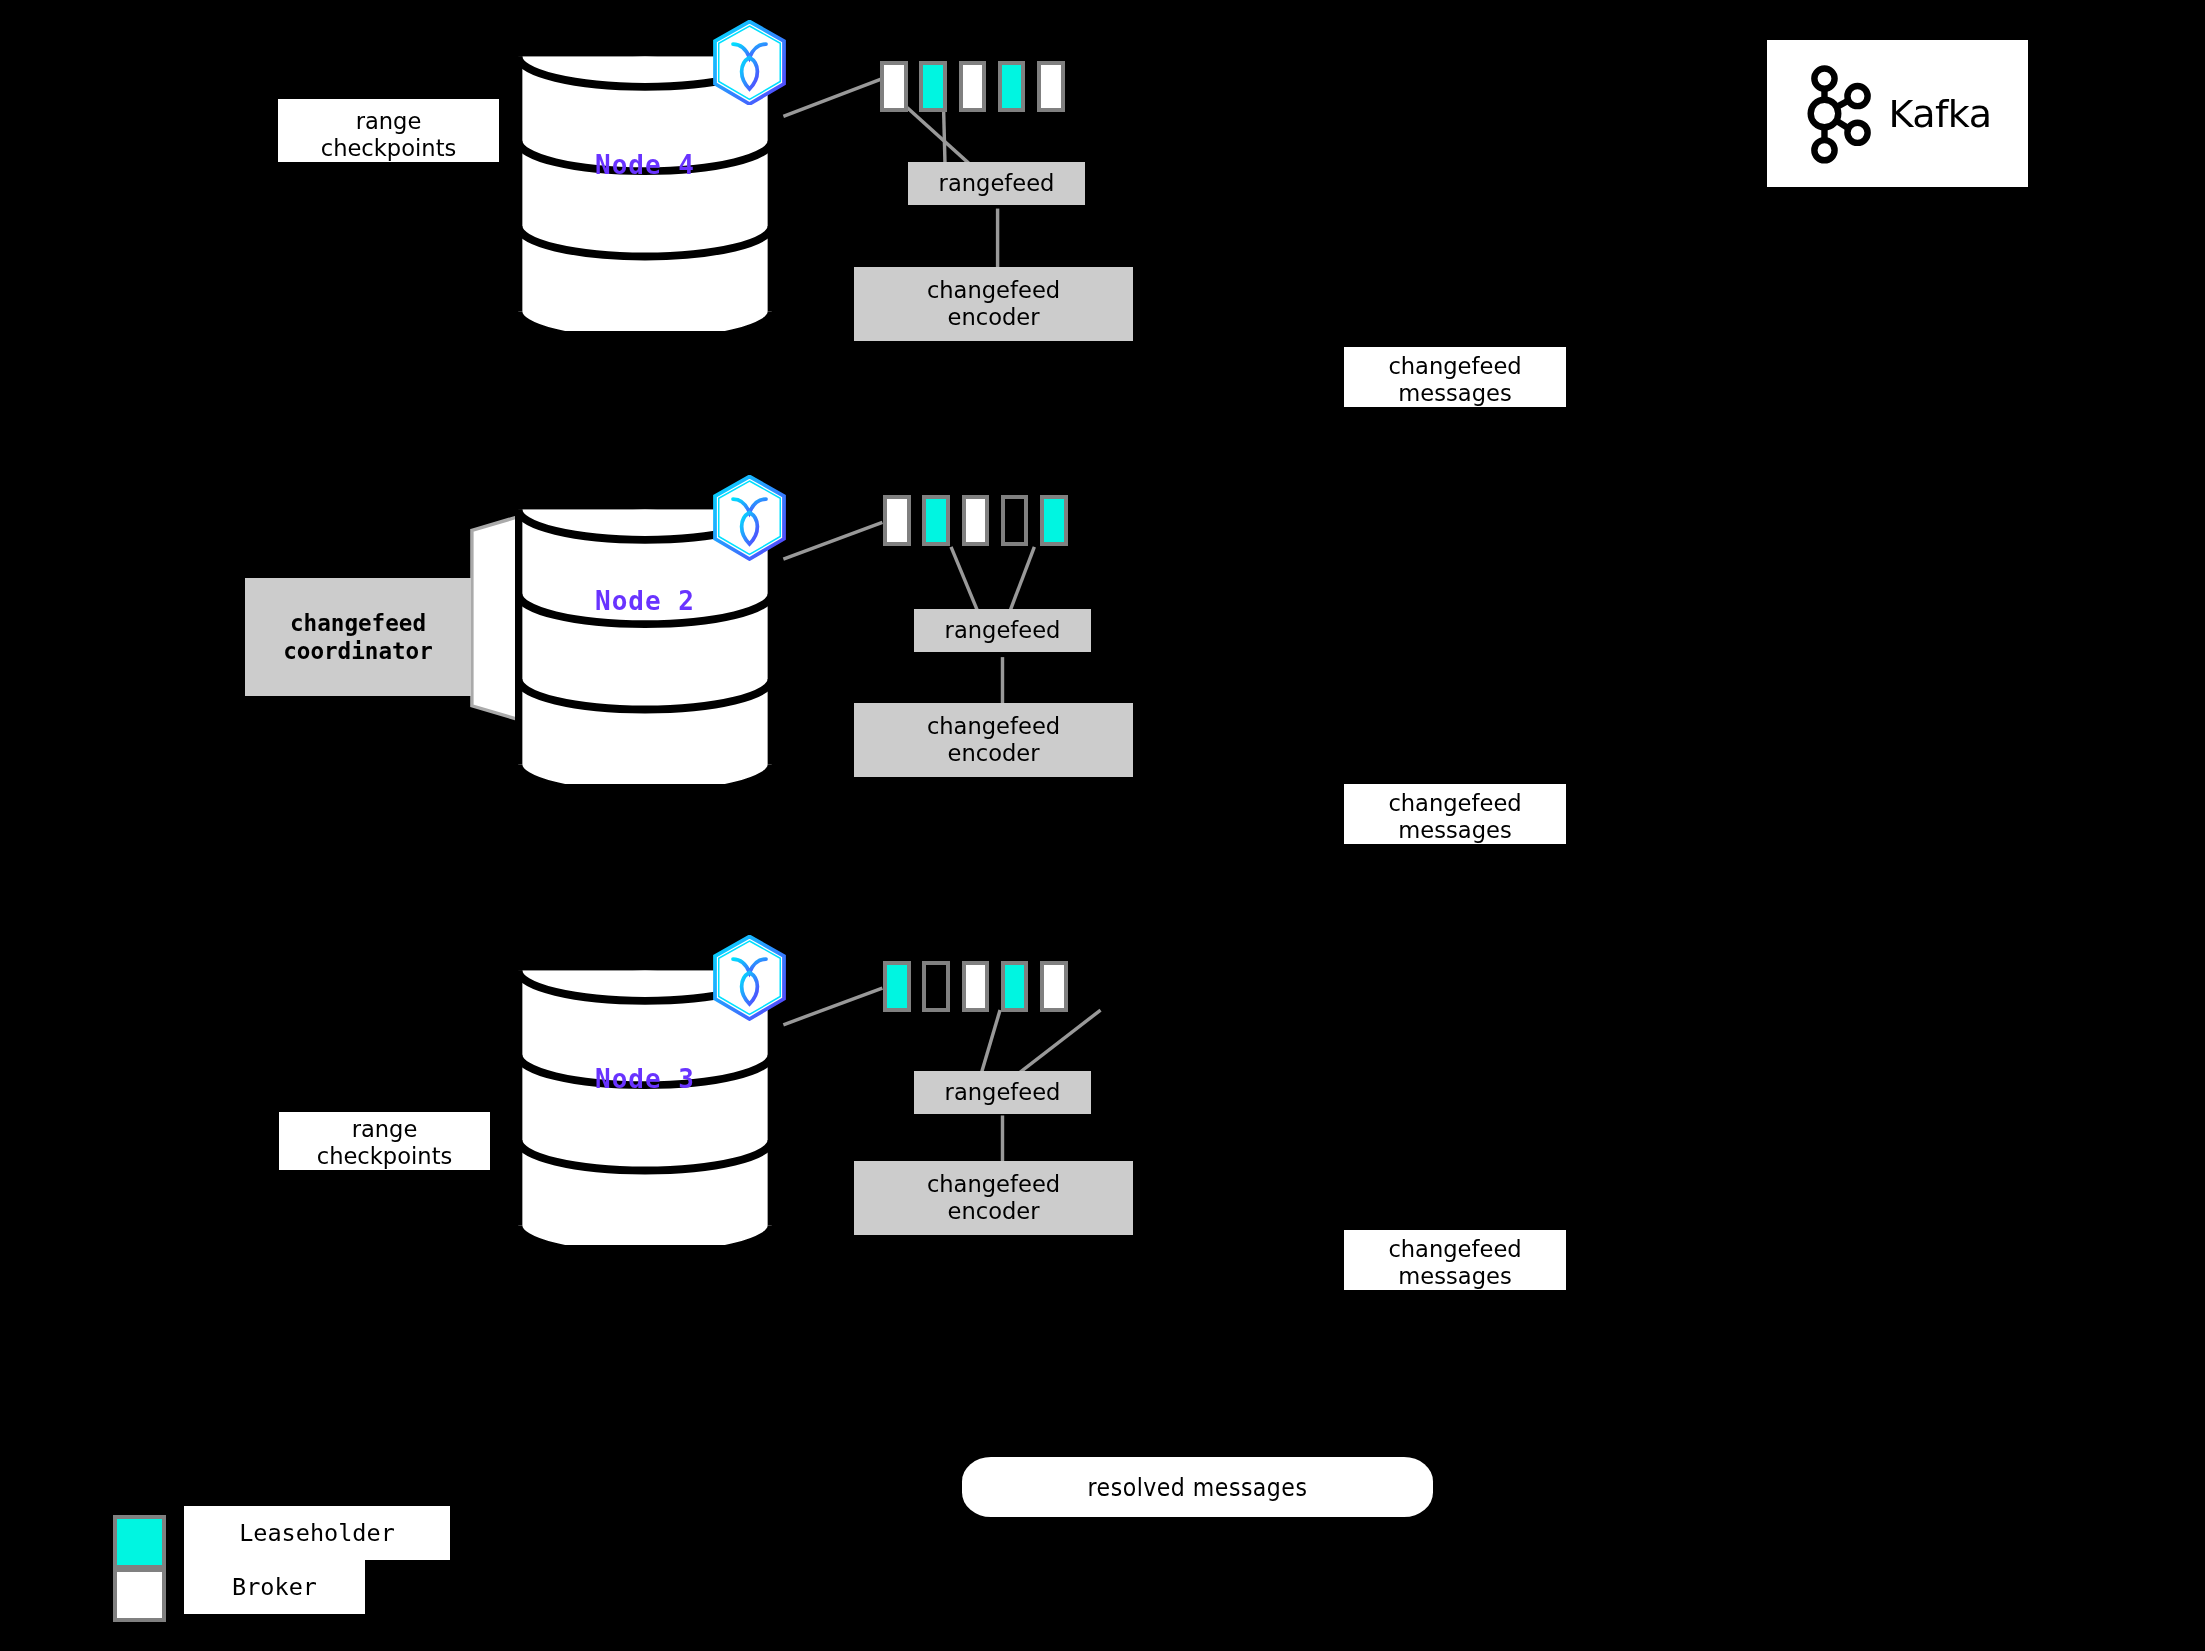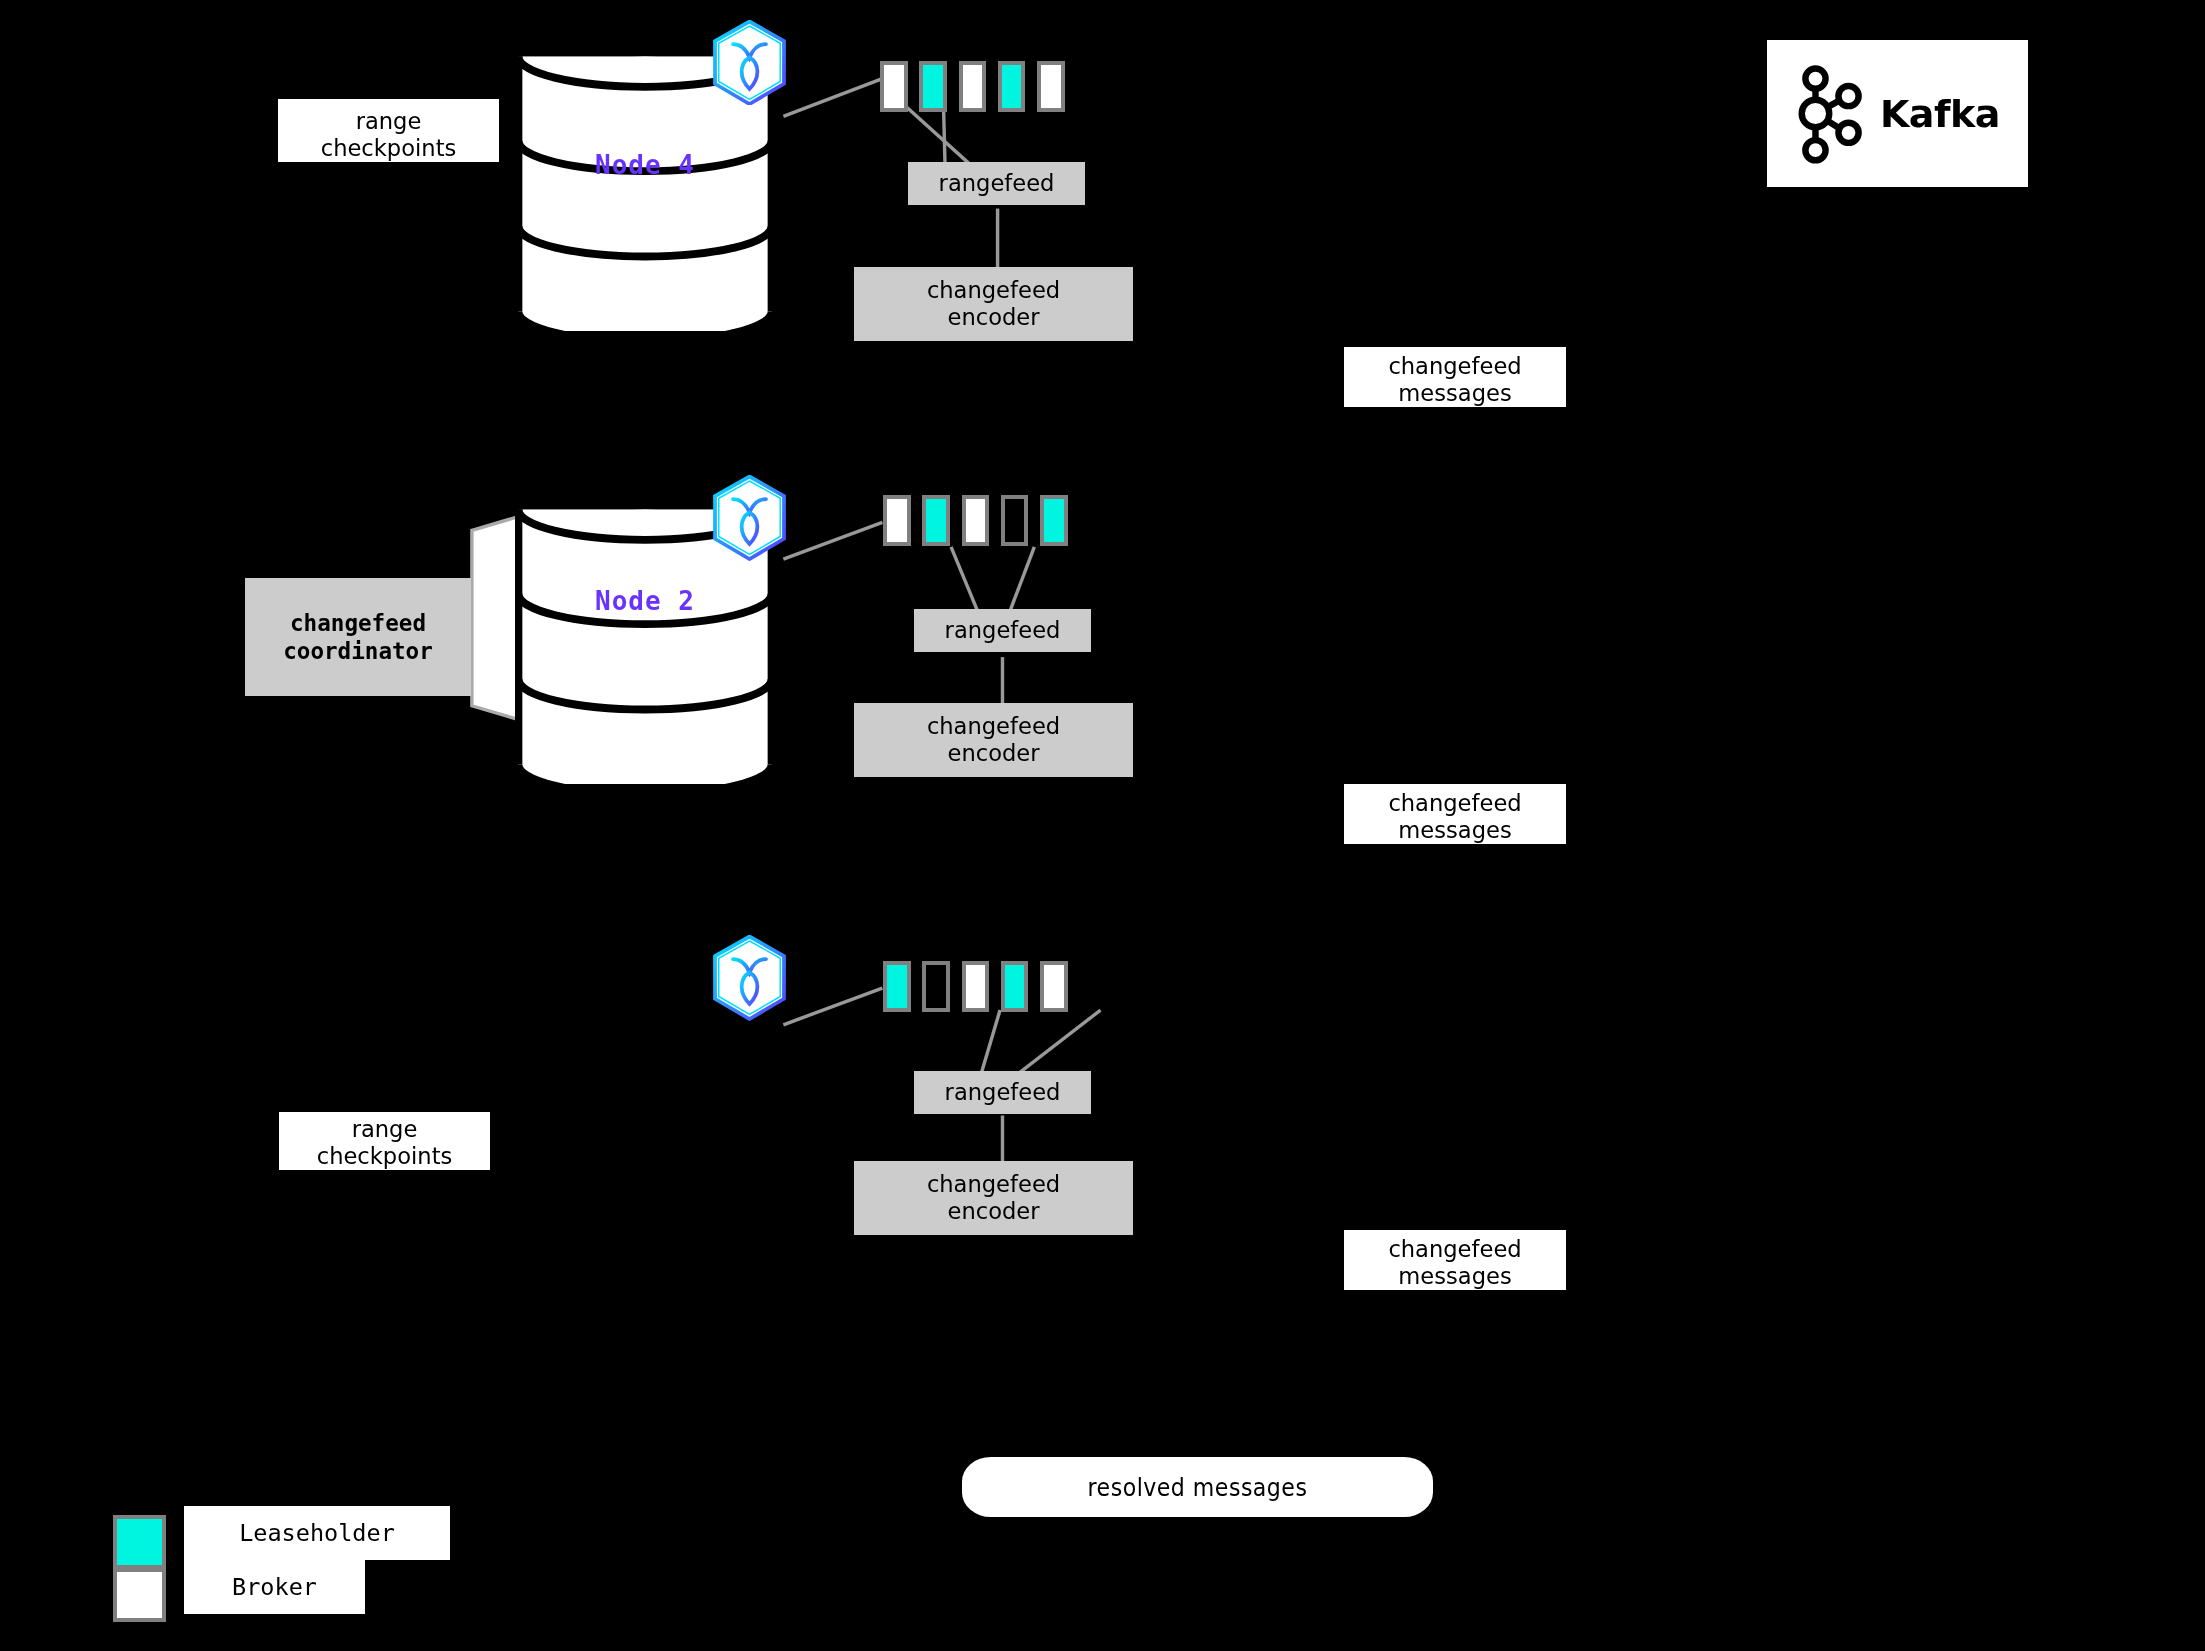--- a/index.html
+++ b/index.html
@@ -69,21 +69,21 @@
   .label-clip{overflow:hidden;}
 
   
   #kafka-logo-box{
     position:absolute;
     background:#ffffff;
     display:flex;align-items:center;justify-content:center;gap:10.8px;
   }
   #kafka-logo-box .kafka-word{
     font-family:"DejaVu Sans","Liberation Sans",sans-serif;
-    font-weight:bold;font-size:38px;color:#000;letter-spacing:-0.5px;
+    font-weight:normal;font-size:38px;color:#000;letter-spacing:-0.5px;
   }
   #broker-panel{position:absolute;background:#cccccc;}
   .broker{
     position:absolute;
     background:#ffffff;
     border-radius:28.4px;
     display:flex;align-items:center;justify-content:center;
     font-family:"DejaVu Sans Mono","Liberation Mono",monospace;
     font-size:23.5px;color:#000;
   }
@@ -250,20 +250,37 @@
   </div>
   <div class="grey-box" style="left:854px;top:703px;width:279px;height:74px;white-space:pre-line;">
     <span>changefeed
 encoder</span>
   </div>
   <div class="grey-box coordinator" style="left:245px;top:578px;width:226px;height:118px;white-space:pre-line;">
     <span>changefeed
 coordinator</span>
   </div>
 
+  <div class="node" style="left:515px;top:941px;width:260px;height:304px;">
+    <svg viewBox="0 0 530 620" preserveAspectRatio="none">
+      <ellipse cx="265" cy="240" rx="258" ry="180" fill="#fff"></ellipse>
+      <rect x="7" y="60" width="516" height="520" fill="#fff"></rect>
+      <ellipse cx="265" cy="580" rx="258" ry="62" fill="#fff"></ellipse>
+      <g fill="none" stroke="#000" stroke-width="16">
+        <path d="M7,60 A258,62 0 0 1 523,60"></path>
+        <path d="M7,60 L7,580"></path>
+        <path d="M523,60 L523,580"></path>
+        <path d="M7,580 A258,62 0 0 0 523,580"></path>
+        <path d="M7,60 A258,62 0 0 0 523,60"></path>
+        <path d="M7,232 A258,62 0 0 0 523,232"></path>
+        <path d="M7,406 A258,62 0 0 0 523,406"></path>
+      </g>
+    </svg>
+    <div class="node-label" style="top:123px;">Node 3</div>
+  </div>
   <div class="crdb-hex" style="left:712px;top:935px;">
     <svg viewBox="0 0 100 114">
       <defs>
         <linearGradient id="g3" x1="0" y1="0" x2="1" y2="1">
           <stop offset="0%" stop-color="#00e0ff"></stop>
             <stop offset="100%" stop-color="#5a3cff"></stop>
         </linearGradient>
       </defs>
       <polygon points="50,2 96,28 96,85 50,112 4,85 4,28" fill="#fff" stroke="url(#g3)" stroke-width="5"></polygon>
       <polygon points="50,8 91,31 91,82 50,106 9,82 9,31" fill="none" stroke="#00e0ff" stroke-width="2"></polygon>

